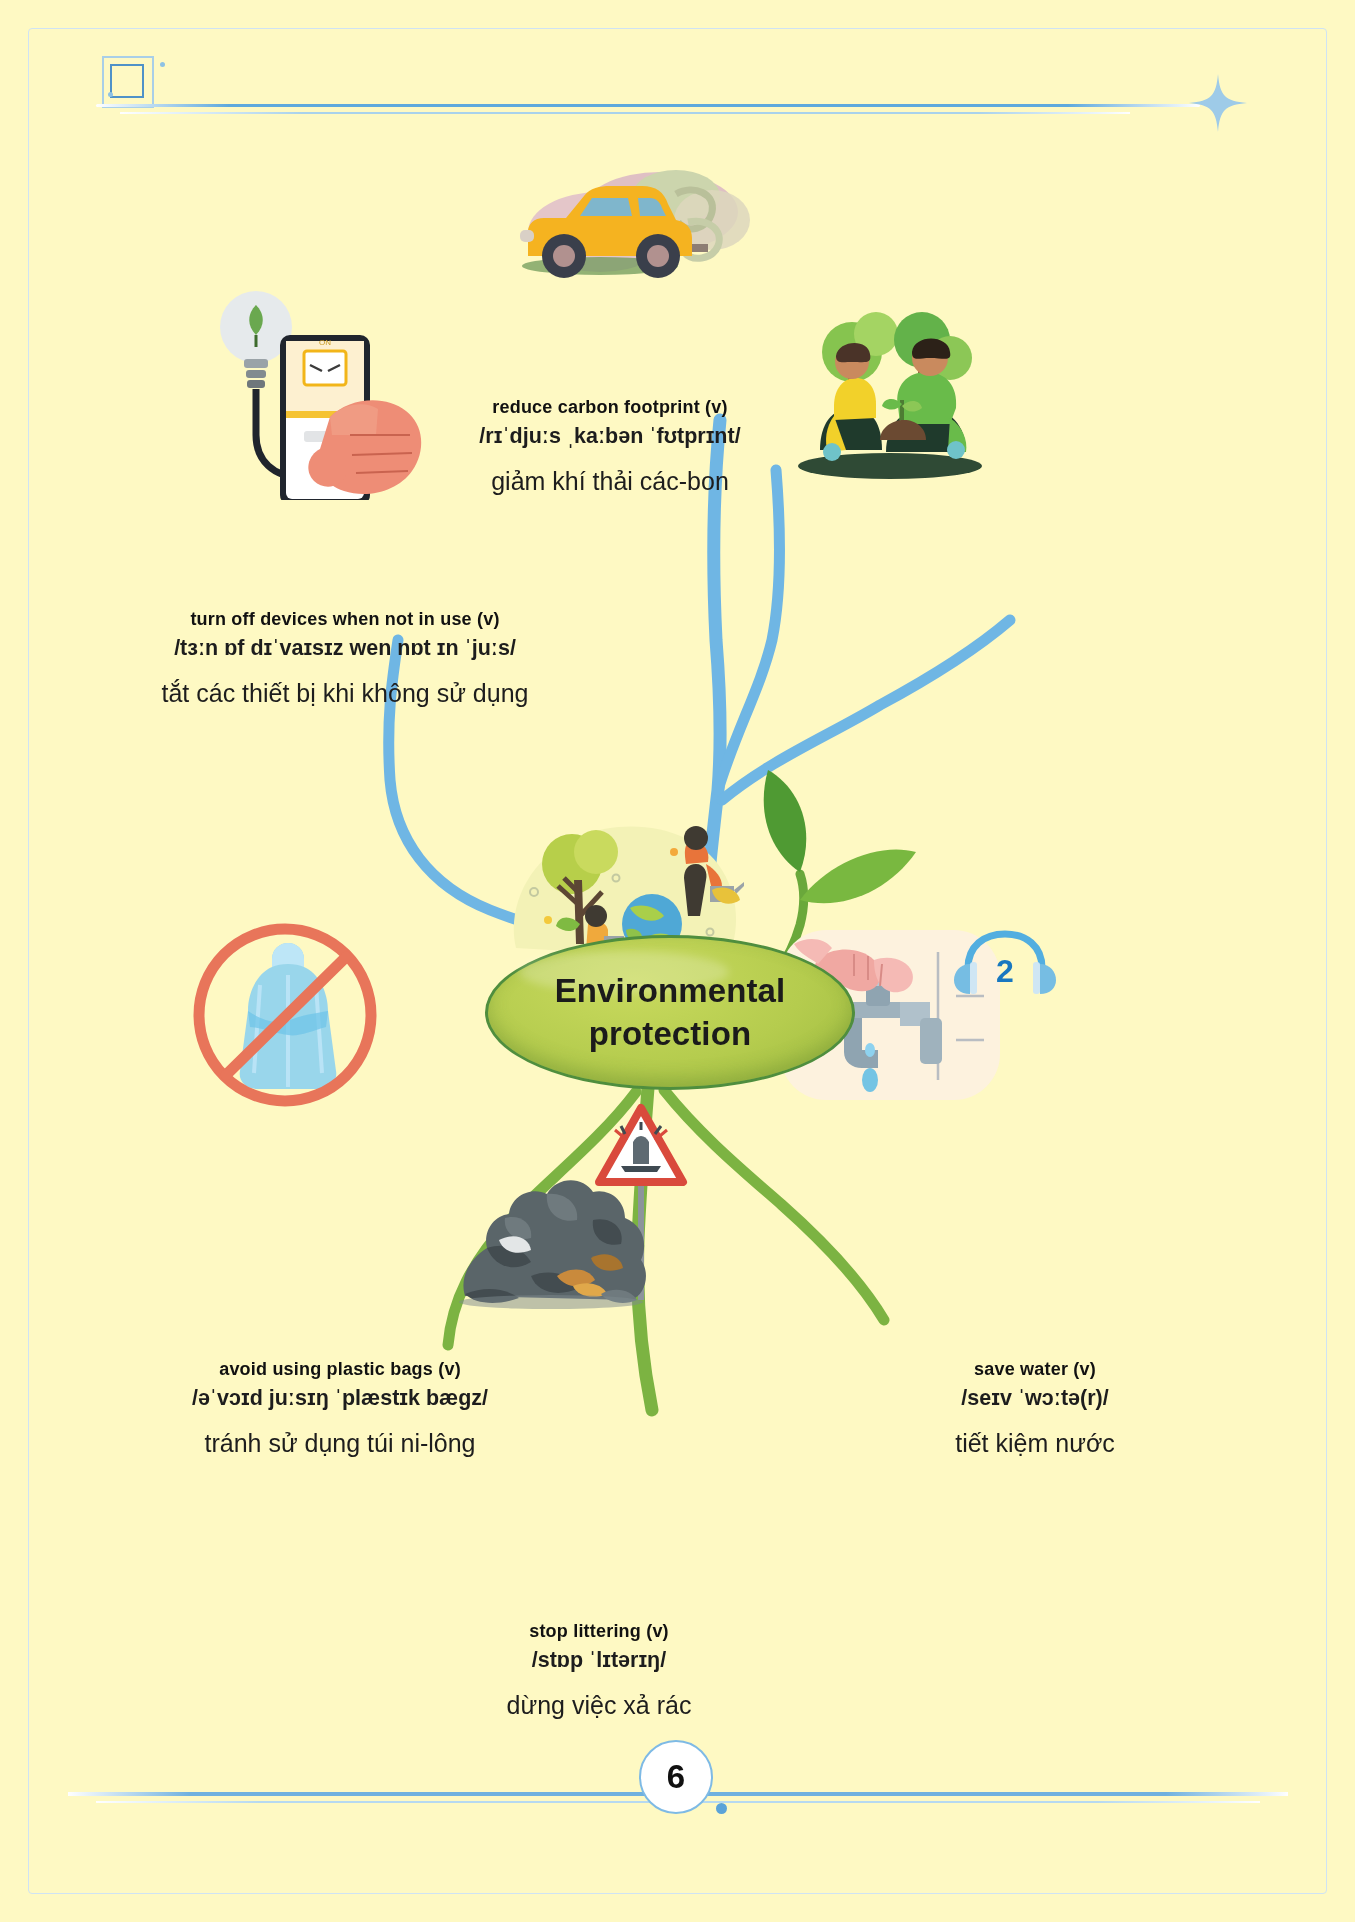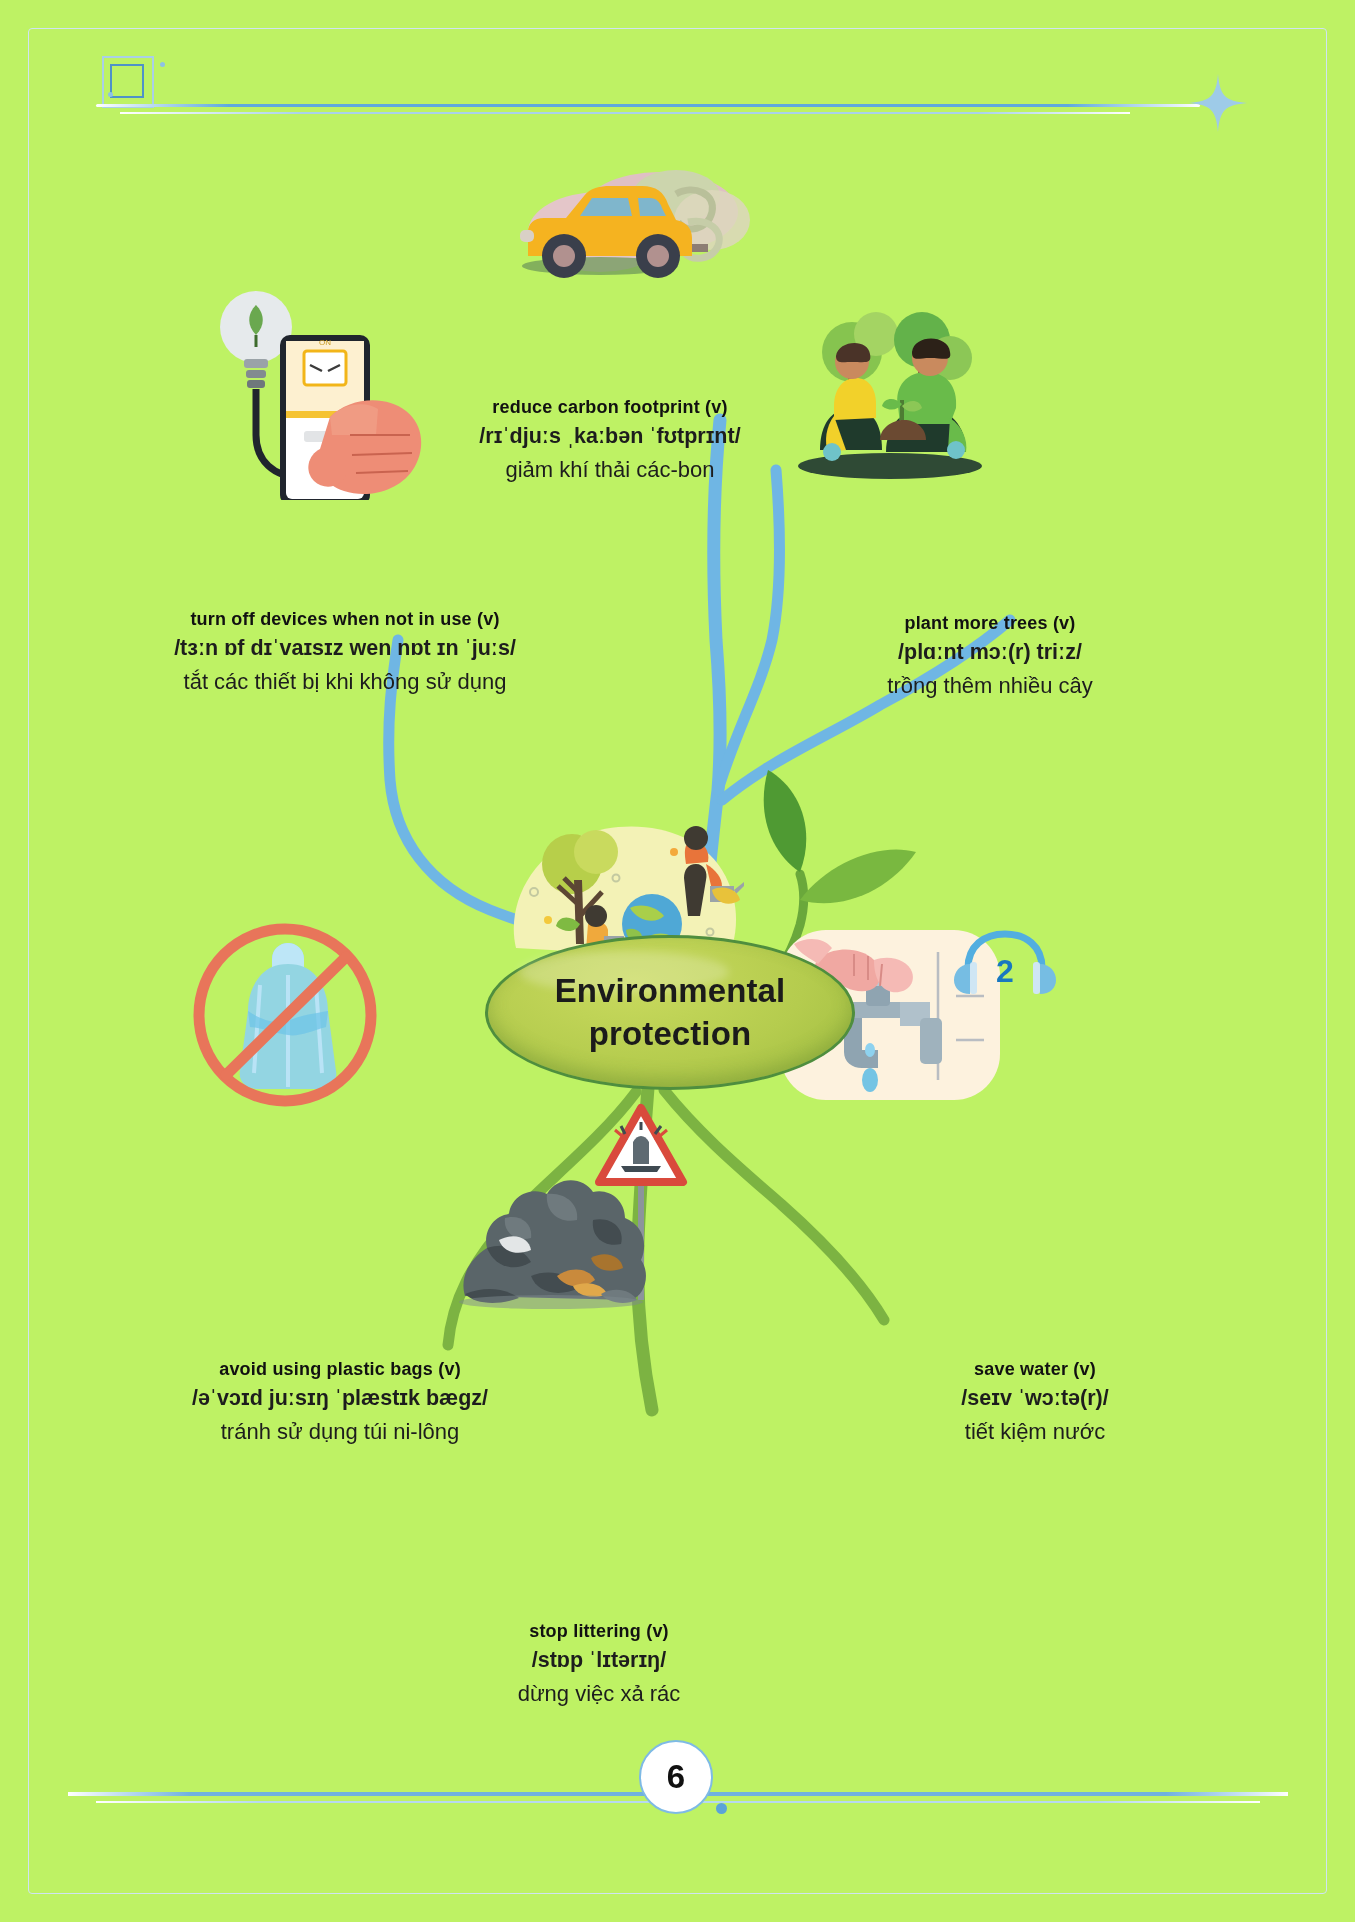--- a/index.html
+++ b/index.html
@@ -5,21 +5,21 @@
   * { box-sizing: border-box; margin: 0; padding: 0; }
   html, body {
     width: 1355px; height: 1922px;
     background: #ffffff;
     font-family: "Liberation Sans", sans-serif;
     overflow: hidden;
   }
   #page {
     position: relative;
     width: 1355px; height: 1922px;
-    background: #bef264;
+    background: #fef9c3;
   }
 
   
   .frame-border {
     position: absolute;
     left: 28px; top: 28px;
     width: 1299px; height: 1866px;
     border: 1.5px solid #cfe3f4;
     border-radius: 4px;
     pointer-events: none;
@@ -141,22 +141,22 @@
   .topic { position: absolute; z-index: 3; }
   .topic .term {
     font-size: 18px; font-weight: 700; color: #111111;
     letter-spacing: .2px; white-space: nowrap; line-height: 1.3;
   }
   .topic .ipa {
     font-size: 21.5px; font-weight: 700; color: #1d1d1d;
     white-space: nowrap; line-height: 1.45; margin-top: 2px;
   }
   .topic .vi {
-    font-size: 22px; font-weight: 400; color: #1d1d1d;
-    white-space: nowrap; line-height: 1.45; margin-top: 1px;
+    font-size: 25px; font-weight: 400; color: #1d1d1d;
+    white-space: nowrap; line-height: 1.45; margin-top: 10px;
   }
   .topic.center-al { text-align: center; }
 
   
   .illus { position: absolute; z-index: 2; }
 
   .headphone {
     position: absolute; left: 950px; top: 930px;
     width: 110px; height: 70px; z-index: 3;
   }
@@ -399,25 +399,20 @@
     <div class="ipa">/rɪˈdjuːs ˌkaːbən ˈfʊtprɪnt/</div>
     <div class="vi">giảm khí thải các-bon</div>
   </div>
 
   <div class="topic center-al" style="left:85px; top:608px; width:520px;">
     <div class="term">turn off devices when not in use (v)</div>
     <div class="ipa">/tɜːn ɒf dɪˈvaɪsɪz wen nɒt ɪn ˈjuːs/</div>
     <div class="vi">tắt các thiết bị khi không sử dụng</div>
   </div>
 
-  <div class="topic center-al" style="left:745px; top:612px; width:490px;">
-    <div class="term">plant more trees (v)</div>
-    <div class="ipa">/plɑːnt mɔː(r) triːz/</div>
-    <div class="vi">trồng thêm nhiều cây</div>
-  </div>
 
   <div class="topic center-al" style="left:95px; top:1358px; width:490px;">
     <div class="term">avoid using plastic bags (v)</div>
     <div class="ipa">/əˈvɔɪd juːsɪŋ ˈplæstɪk bæɡz/</div>
     <div class="vi">tránh sử dụng túi ni-lông</div>
   </div>
 
   <div class="topic center-al" style="left:840px; top:1358px; width:390px;">
     <div class="term">save water (v)</div>
     <div class="ipa">/seɪv ˈwɔːtə(r)/</div>

